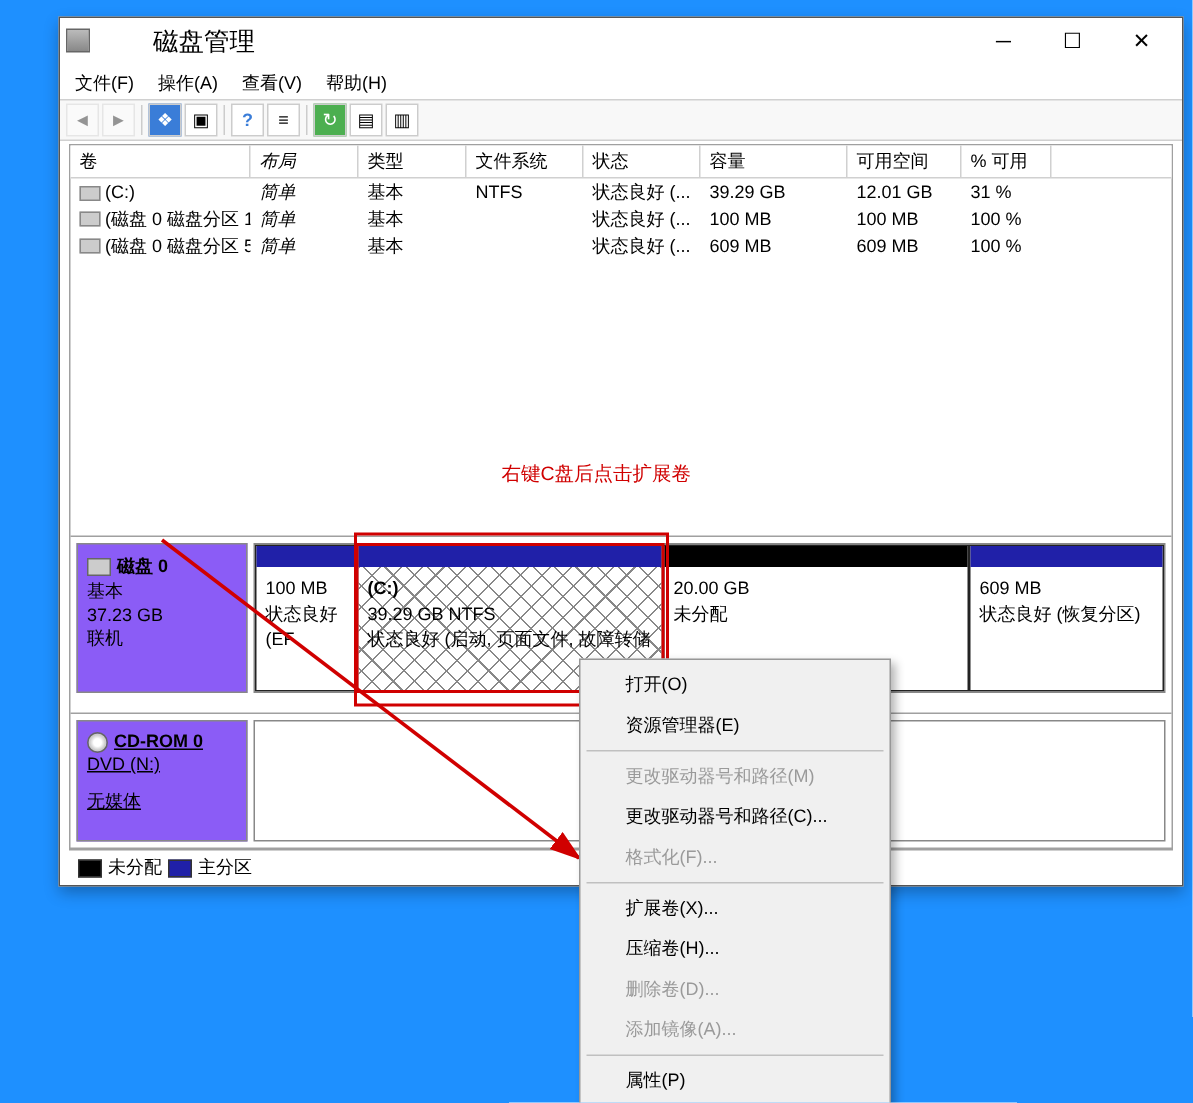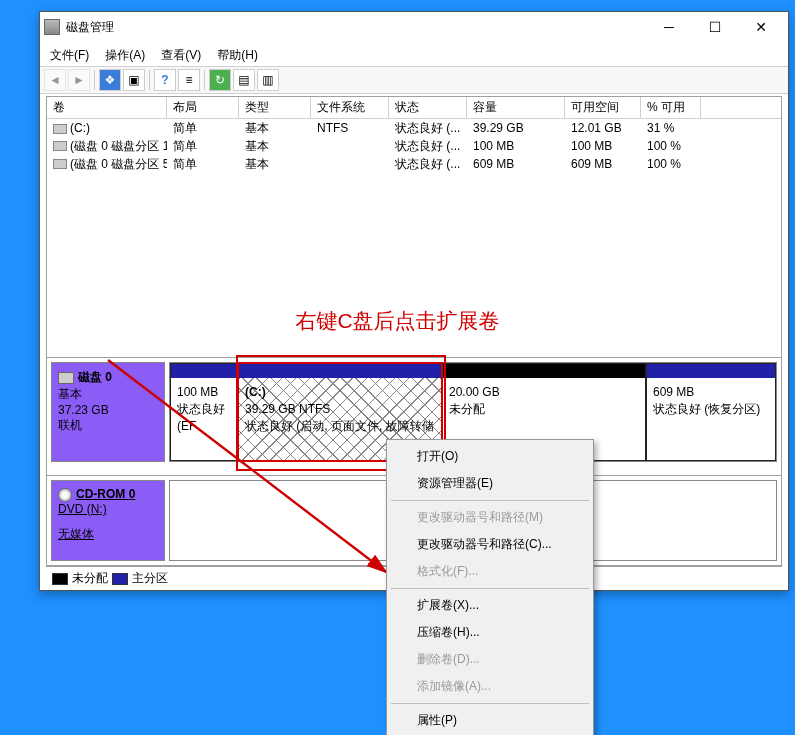--- a/index.html
+++ b/index.html
@@ -27,21 +27,21 @@
     display: flex;
     align-items: center;
     padding: 0 4px;
   }
   .titlebar .app-icon {
     width: 16px; height: 16px;
     margin-right: 6px;
     background: linear-gradient(#bbb,#888);
     border:1px solid #666;
   }
-  .titlebar .title { flex: 1; font-size: 12px; }
+  .titlebar .title { flex: 1; font-size: 17px; margin-left: 36px; }
   .winbtn {
     width: 46px; height: 30px;
     display: flex; align-items:center; justify-content:center;
     font-size: 14px;
   }
   .menubar {
     height: 24px;
     display: flex;
     align-items: flex-end;
     padding: 0 4px;
@@ -108,38 +108,38 @@
   .disk-icon-sm {
     display:inline-block;
     width:14px;height:10px;
     background:#ccc;
     border:1px solid #888;
     margin-right:3px;
     vertical-align:middle;
   }
   
   .c-vol { width:120px; }
-  .c-layout { width:72px; }
+  .c-layout { width:72px;font-style:italic; }
   .c-type { width:72px; }
   .c-fs { width:78px; }
   .c-status { width:78px; }
   .c-cap { width:98px; }
   .c-free { width:76px; }
   .c-pct { width:60px; }
 
   .spacer-mid {
     flex:1;
   }
   .annotation {
     position:absolute;
     top:307px;
     left:0;right:0;
     text-align:center;
     color:#d00000;
-    font-size:21px;
+    font-size:13px;
     pointer-events:none;
   }
   .diskmap-container {
     border-top:1px solid #a0a0a0;
     height:118px;
     padding:4px;
   }
   .diskmap {
     height:100px;
     display:flex;

